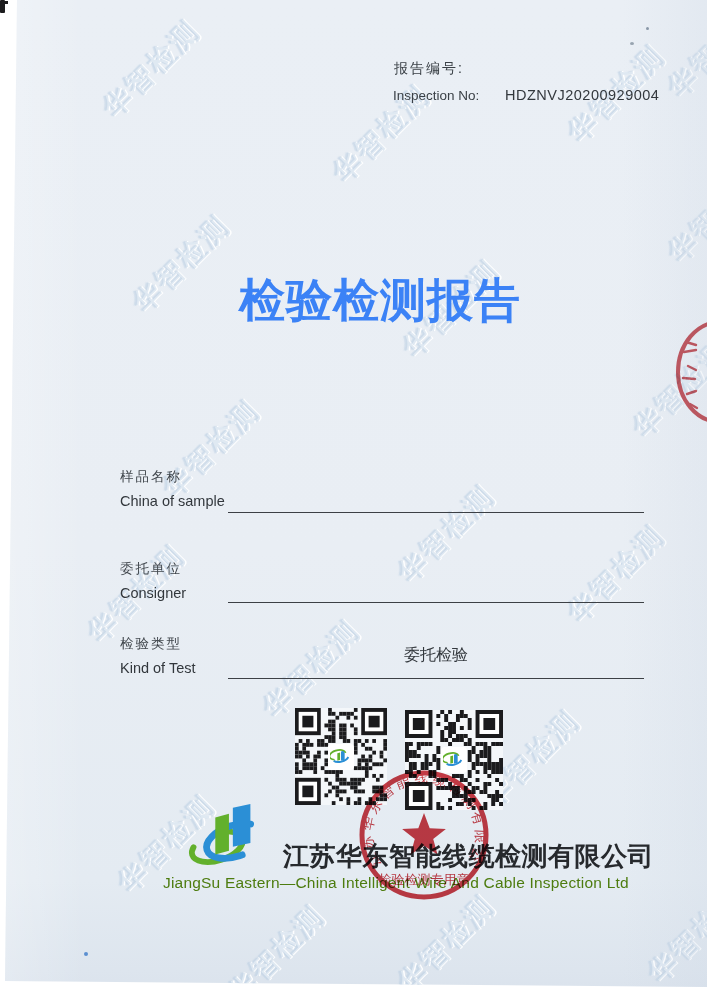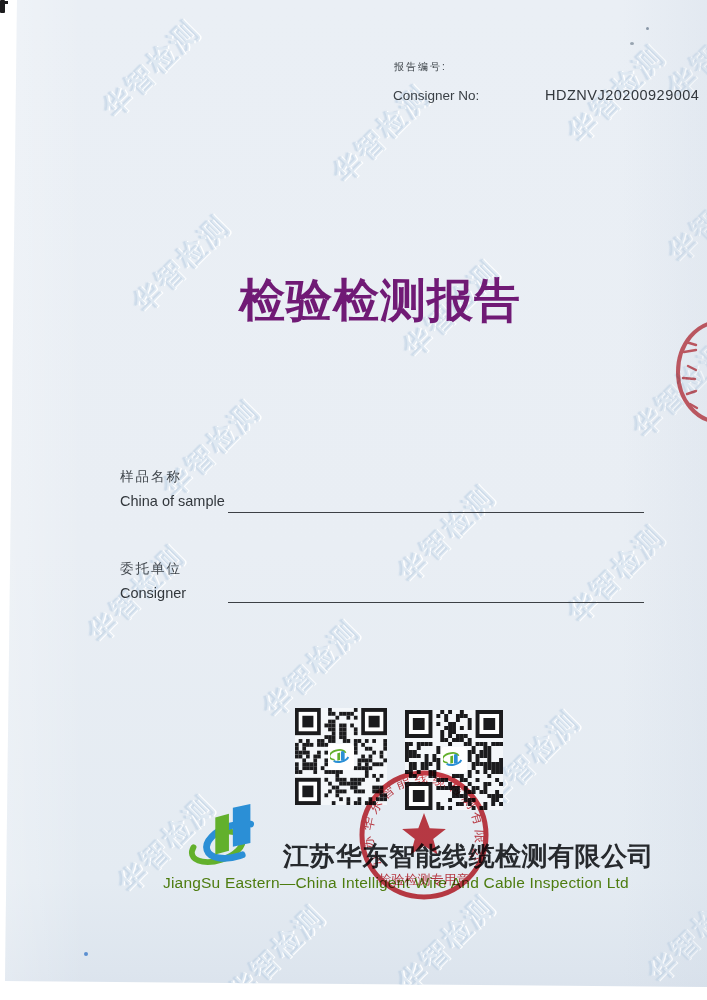--- a/index.html
+++ b/index.html
@@ -19,26 +19,26 @@
   .wm {
     position:absolute; transform:rotate(-45deg);
     font-family:"Liberation Serif","DejaVu Serif",serif; font-weight:700;
     font-size:28px; letter-spacing:3px; white-space:nowrap;
     color:rgba(198,215,232,.55); text-shadow:1px 1px 0 rgba(255,255,255,.95), -1px -1px 1px rgba(170,195,220,.35);
   }
 
   .txt { position:absolute; color:#2e3338; }
   .serif { font-family:"Liberation Serif","DejaVu Serif",serif; }
 
-  #ref-label-zh { left:394px; top:60px;  font-size:10px; letter-spacing:2px; color:#3a4046;text-align:right; }
+  #ref-label-zh { left:394px; top:60px;  font-size:14px; letter-spacing:2px; color:#3a4046;text-align:right; }
   #ref-label-en { left:393px; top:88px;  font-size:13.5px; color:#3a4046; }
-  #ref-value    { left:505px; top:87px;  font-size:14.5px; letter-spacing:.5px; color:#33383d;margin-left:40px; }
+  #ref-value    { left:505px; top:87px;  font-size:14.5px; letter-spacing:.5px; color:#33383d; }
 
   #title-zh { left:230px; top:270px; width:300px; text-align:center;
-              font-size:46px; font-weight:700; letter-spacing:1px; color:#701a75; }
+              font-size:46px; font-weight:700; letter-spacing:1px; color:#3b82f6; }
   #title-en { left:230px; top:357px; width:266px; text-align:center;
               font-size:28px; font-weight:700; word-spacing:16px; letter-spacing:.5px; color:#202327; }
 
   .field { position:absolute; left:120px; width:526px; height:52px; }
   .f-zh  { position:absolute; left:0; top:0;  font-size:13.5px; letter-spacing:2px; color:#40464c; }
   .f-en  { position:absolute; left:0; top:25px; font-size:14.5px; color:#32373c; }
   .f-line{ position:absolute; left:108px; right:2px; border-bottom:1.6px solid #3c4045; }
   .f-val { position:absolute; left:108px; right:2px; text-align:center; color:#33383d;
            font-family:"Liberation Serif","DejaVu Serif",serif; }
 
@@ -87,34 +87,40 @@
         <span class="wm" style="left: 655px; top: 30px;">华智检测</span>
       </div>
   </div>
 
   <div id="pen-mark"></div>
   <div class="speck" style="left:646px;top:27px;width:3px;height:3px;background:#8a98a8"></div>
   <div class="speck" style="left:630px;top:42px;width:4px;height:3px;background:#98a4b0"></div>
   <div class="speck" style="left:84px;top:952px;width:4px;height:4px;background:#5b8fd0"></div>
 
   <div class="txt" id="ref-label-zh">报告编号:</div>
-  <div class="txt" id="ref-label-en">Consigner No:</div>
+  <div class="txt" id="ref-label-en">Inspection No:</div>
   <div class="txt" id="ref-value">HDZNVJ20200929004</div>
 
   <div class="txt serif" id="title-zh">检验检测报告</div>
 
   <div class="field" style="top:468px">
     <span class="f-zh">样品名称</span>
     <span class="f-en">China of sample</span>
     <span class="f-line" style="top:44px"></span>
   </div>
   <div class="field" style="top:560px">
     <span class="f-zh">委托单位</span>
     <span class="f-en">Consigner</span>
     <span class="f-line" style="top:42px"></span>
+  </div>
+  <div class="field" style="top:635px">
+    <span class="f-zh">检验类型</span>
+    <span class="f-en">Kind of Test</span>
+    <span class="f-val" style="top:10px;font-size:16px">委托检验</span>
+    <span class="f-line" style="top:43px"></span>
   </div>
 
   <div class="qr" style="left:295px;top:708px;width:92px;height:97px">
     <svg id="qr-left-svg" viewBox="0 0 100 100" preserveAspectRatio="none">
         <g fill="#1b1b1d">
           <rect x="36" y="0" width="4" height="4"></rect>
           <rect x="64" y="0" width="4" height="4"></rect>
           <rect x="36" y="4" width="4" height="4"></rect>
           <rect x="40" y="4" width="4" height="4"></rect>
           <rect x="48" y="4" width="4" height="4"></rect>

